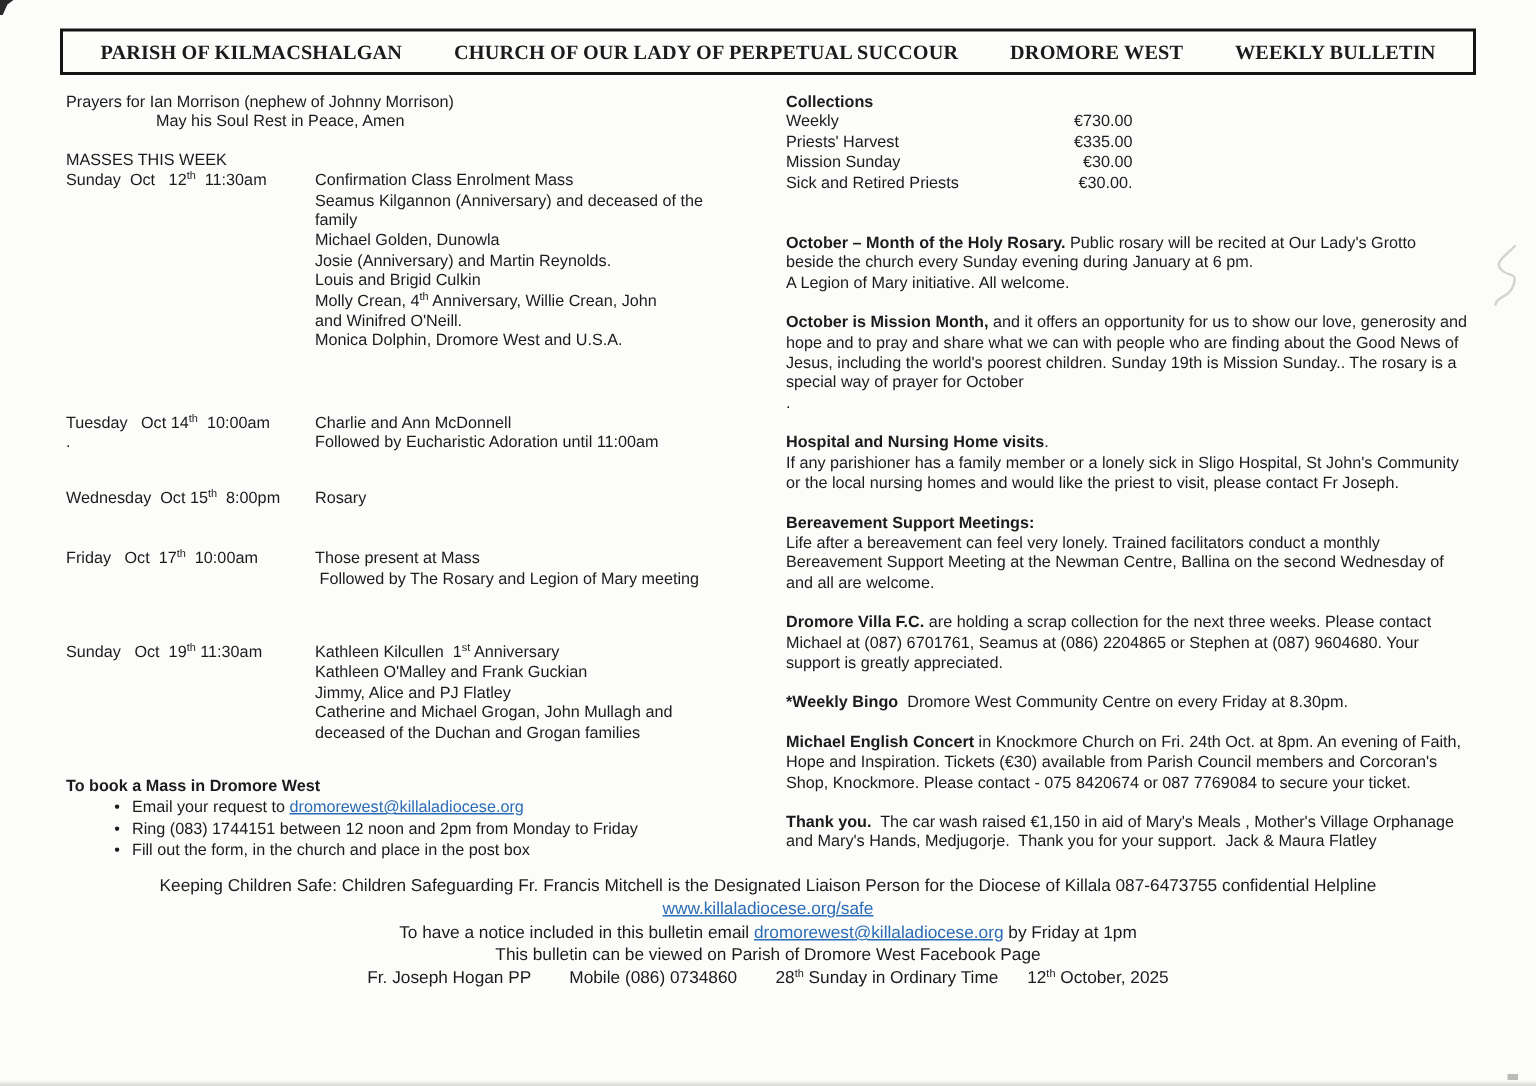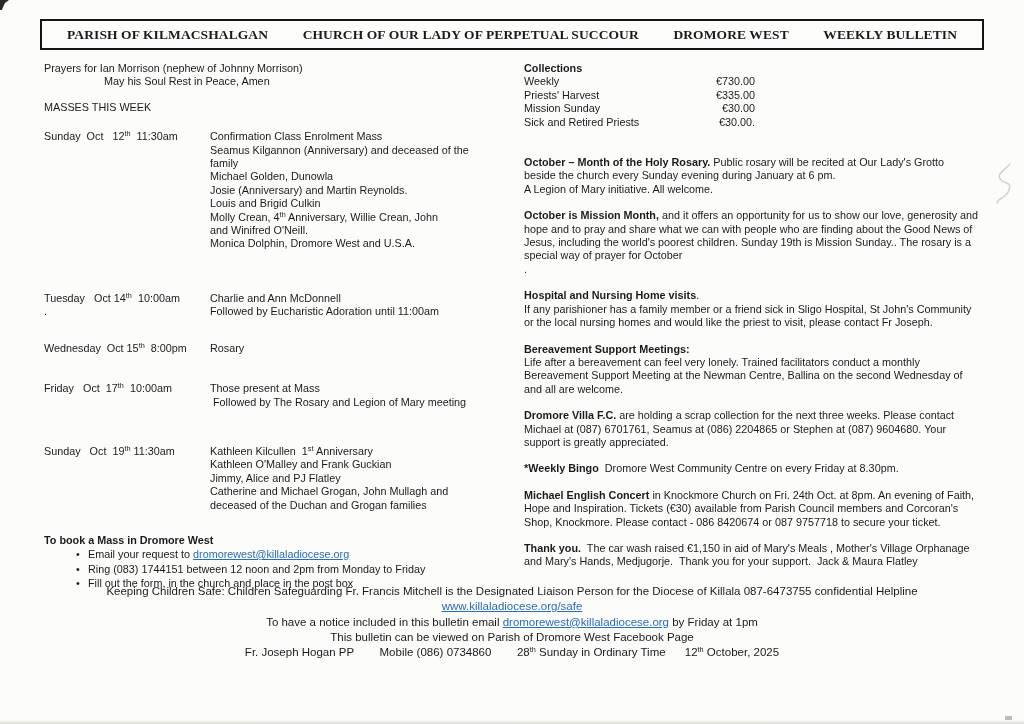--- a/index.html
+++ b/index.html
@@ -46,21 +46,21 @@
   .col-right { position: absolute; left: 524px; top: 62px; width: 466px; }
 
   .tl { white-space: pre; line-height: 13.4px; min-height: 13.4px; }
   .b  { font-weight: bold; }
   .link { color: #2a6cb5; text-decoration: underline; cursor: pointer; }
   sup { font-size: 7.3px; line-height: 0; vertical-align: 4px; }
 
   .prayers .tl:nth-child(2) { padding-left: 60px; }
   .masses-title { margin-top: 12px; line-height: 13.4px; }
 
-  .mass-schedule { margin-top: 16px; }
+  .mass-schedule { }
   .mass-row { display: flex; }
   .mass-when { flex: 0 0 166px; }
   .mass-what { flex: 1; }
   .mass-row:nth-child(2) { margin-top: 41px; }
   .mass-row:nth-child(3) { margin-top: 23px; }
   .mass-row:nth-child(4) { margin-top: 27px; }
   .mass-row:nth-child(5) { margin-top: 36px; }
 
   .booking { margin-top: 21px; }
   .booking-title { font-weight: bold; line-height: 14px; }
@@ -208,41 +208,41 @@
         </div>
         <div class="notice">
           <div class="tl"><span class="b">October is Mission Month,</span><span> and it offers an opportunity for us to show our love, generosity and</span></div>
           <div class="tl"><span>hope and to pray and share what we can with people who are finding about the Good News of</span></div>
           <div class="tl"><span>Jesus, including the world's poorest children. Sunday 19th is Mission Sunday.. The rosary is a</span></div>
           <div class="tl"><span>special way of prayer for October</span></div>
           <div class="tl"><span>.</span></div>
         </div>
         <div class="notice">
           <div class="tl"><span class="b">Hospital and Nursing Home visits</span><span>.</span></div>
-          <div class="tl"><span>If any parishioner has a family member or a friend sick in Sligo Hospital, St John's Community</span></div>
+          <div class="tl"><span>If any parishioner has a family member or a lonely sick in Sligo Hospital, St John's Community</span></div>
           <div class="tl"><span>or the local nursing homes and would like the priest to visit, please contact Fr Joseph.</span></div>
         </div>
         <div class="notice">
           <div class="tl"><span class="b">Bereavement Support Meetings:</span></div>
           <div class="tl"><span>Life after a bereavement can feel very lonely. Trained facilitators conduct a monthly</span></div>
           <div class="tl"><span>Bereavement Support Meeting at the Newman Centre, Ballina on the second Wednesday of</span></div>
           <div class="tl"><span>and all are welcome.</span></div>
         </div>
         <div class="notice">
           <div class="tl"><span class="b">Dromore Villa F.C.</span><span> are holding a scrap collection for the next three weeks. Please contact</span></div>
           <div class="tl"><span>Michael at (087) 6701761, Seamus at (086) 2204865 or Stephen at (087) 9604680. Your</span></div>
           <div class="tl"><span>support is greatly appreciated.</span></div>
         </div>
         <div class="notice">
           <div class="tl"><span class="b">*Weekly Bingo</span><span>  Dromore West Community Centre on every Friday at 8.30pm.</span></div>
         </div>
         <div class="notice">
           <div class="tl"><span class="b">Michael English Concert</span><span> in Knockmore Church on Fri. 24th Oct. at 8pm. An evening of Faith,</span></div>
           <div class="tl"><span>Hope and Inspiration. Tickets (€30) available from Parish Council members and Corcoran's</span></div>
-          <div class="tl"><span>Shop, Knockmore. Please contact - 086 8420674 or 087 9757718 to secure your ticket.</span></div>
+          <div class="tl"><span>Shop, Knockmore. Please contact - 075 8420674 or 087 7769084 to secure your ticket.</span></div>
         </div>
         <div class="notice">
           <div class="tl"><span class="b">Thank you.</span><span>  The car wash raised €1,150 in aid of Mary's Meals , Mother's Village Orphanage</span></div>
           <div class="tl"><span>and Mary's Hands, Medjugorje.  Thank you for your support.  Jack &amp; Maura Flatley</span></div>
         </div>
       </div>
   </div>
 
   <div class="footer">
       <div class="tl"><span>Keeping Children Safe: Children Safeguarding Fr. Francis Mitchell is the Designated Liaison Person for the Diocese of Killala 087-6473755 confidential Helpline</span></div>

